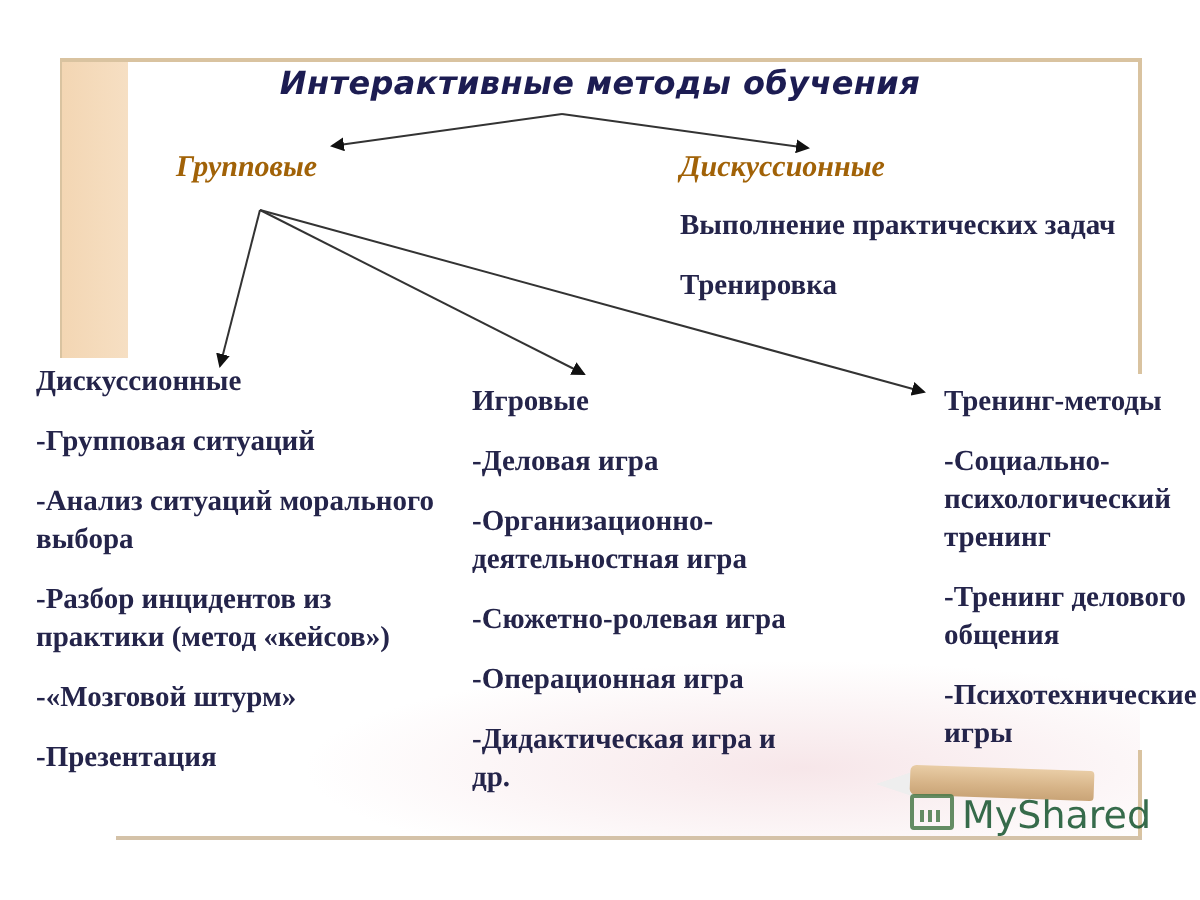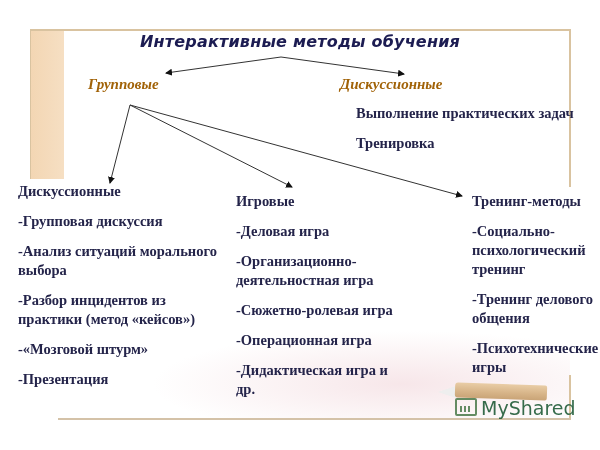--- a/index.html
+++ b/index.html
@@ -54,28 +54,28 @@
     <line x1="281" y1="57" x2="404" y2="74" marker-end="url(#ah)"></line>
     <line x1="130" y1="105" x2="110" y2="183" marker-end="url(#ah)"></line>
     <line x1="130" y1="105" x2="292" y2="187" marker-end="url(#ah)"></line>
     <line x1="130" y1="105" x2="462" y2="196" marker-end="url(#ah)"></line>
   </g>
 </svg>
 
 <div class="abs subhead" style="left:88px; top:76px;">Групповые</div>
 <div class="abs subhead" style="left:340px; top:76px;">Дискуссионные</div>
 
-<div class="abs txt col" style="left:356px; top:104px; width:232px;">
+<div class="abs txt col" style="left:340px; top:104px; width:232px;">
   <p>Выполнение практических задач</p>
   <p>Тренировка</p>
 </div>
 
 <div class="abs txt col" style="left:18px; top:182px; width:210px;">
   <p class="head">Дискуссионные</p>
-  <p>-Групповая дискуссия</p>
+  <p>-Групповая ситуаций</p>
   <p>-Анализ ситуаций морального выбора</p>
   <p>-Разбор инцидентов из практики (метод «кейсов»)</p>
   <p>-«Мозговой штурм»</p>
   <p>-Презентация</p>
 </div>
 
 <div class="abs txt col" style="left:236px; top:192px; width:165px;">
   <p class="head">Игровые</p>
   <p>-Деловая игра</p>
   <p>-Организационно-деятельностная игра</p>

